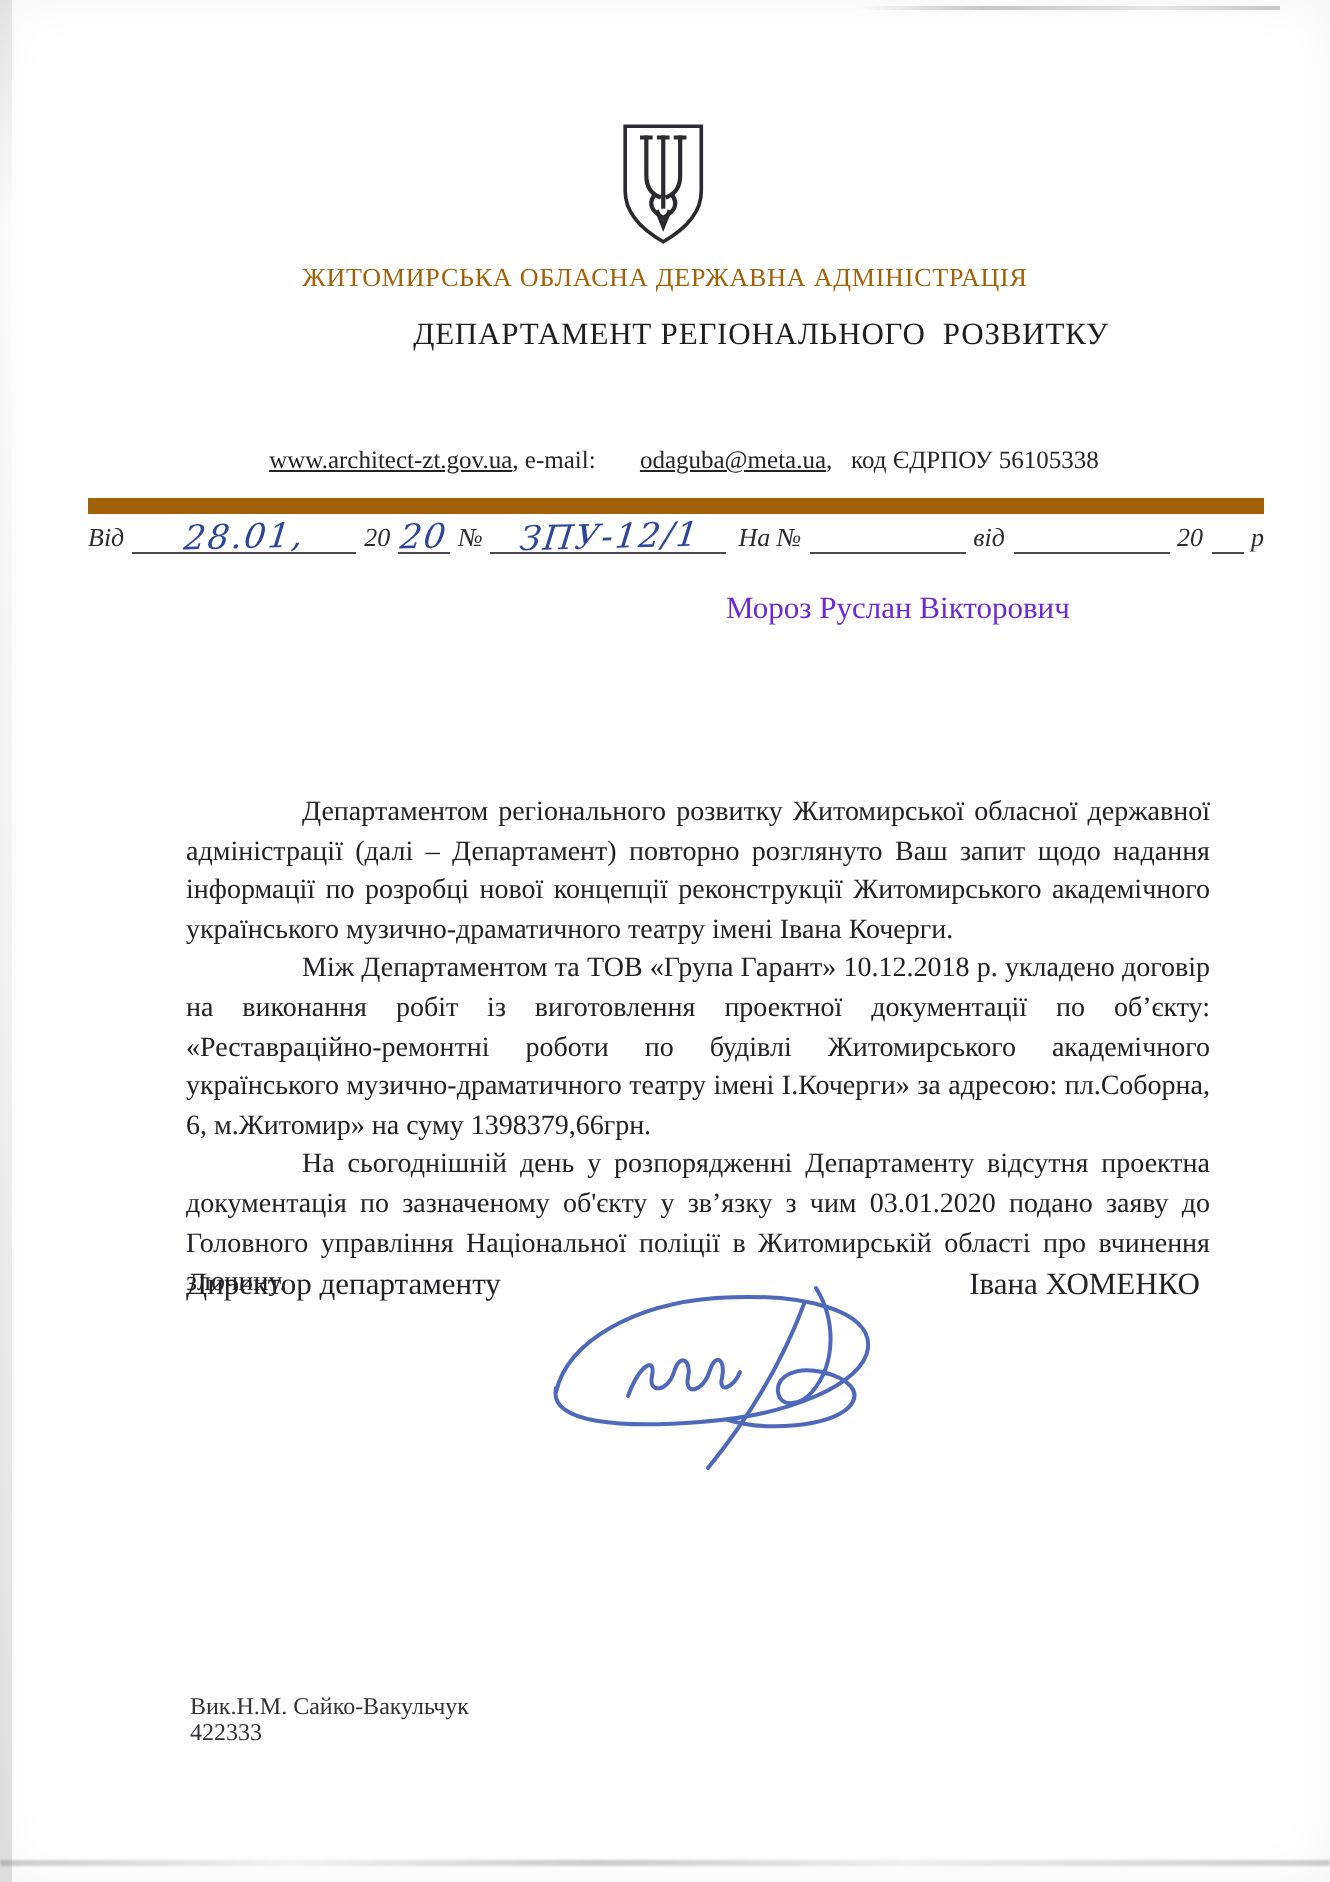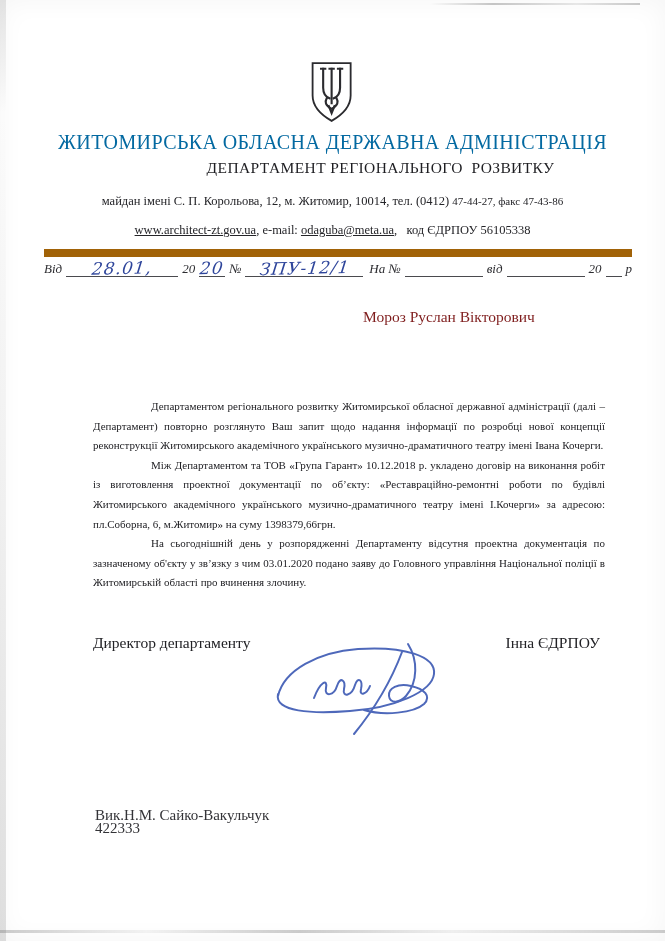--- a/index.html
+++ b/index.html
@@ -19,58 +19,58 @@
     background:linear-gradient(90deg,rgba(140,140,140,.0),rgba(130,130,130,.45) 30%,rgba(150,150,150,.2) 70%,rgba(120,120,120,.4));}
   .artifact-bottom{bottom:8px;left:0;width:665px;height:3px;
     background:linear-gradient(90deg,rgba(110,110,110,.35),rgba(170,170,170,.12) 22%,rgba(120,120,120,.38) 45%,rgba(160,160,160,.15) 68%,rgba(115,115,115,.35));
     filter:blur(.4px);}
   .artifact-left{top:0;left:0;width:6px;height:941px;
     background:linear-gradient(180deg,rgba(120,120,120,.18),rgba(255,255,255,0) 12%,rgba(140,140,140,.1) 55%,rgba(120,120,120,.22) 98%);}
 
   
   .emblem{position:absolute;top:61px;left:50%;transform:translateX(-53%);}
   .org-name{position:absolute;top:131px;left:0;width:100%;text-align:center;
-    font-size:20px;letter-spacing:.4px;color:#0369a1;white-space:pre-wrap;}
+    font-size:13px;letter-spacing:.4px;color:#a16207;white-space:pre-wrap;}
   .dept-name{position:absolute;top:159px;left:0;width:100%;text-align:center;
     font-size:15.5px;letter-spacing:.4px;color:#1e1e22;white-space:pre-wrap;padding-left:48px;}
   .addr-line{position:absolute;top:194px;left:0;width:100%;text-align:center;
     font-size:12.5px;color:#242428;}
   .addr-line .small{font-size:11px;}
   .contact-line{position:absolute;top:223px;left:0;width:100%;text-align:center;
     font-size:12.5px;color:#242428;white-space:pre-wrap;}
-  .contact-line .lnk{text-decoration:underline;}
+  .contact-line .lnk{text-decoration:underline;margin-left:19px;}
 
   
   .refrow{position:absolute;top:249px;left:44px;width:588px;
     border-top:8px solid #a16207;padding-top:4px;
     font-style:italic;font-size:13px;color:#2c2c30;
     display:flex;justify-content:space-between;align-items:flex-end;}
   .refrow .grp{display:flex;align-items:flex-end;gap:4px;white-space:nowrap;}
   .blank{display:inline-block;border-bottom:1px solid #4a4a4e;height:14px;
     text-align:center;vertical-align:bottom;}
   .hand{font-family:"DejaVu Serif",serif;font-style:italic;
     color:#2e459b;font-size:17px;line-height:13px;
     display:inline-block;transform:skewX(-8deg) rotate(-1.5deg);
     letter-spacing:1px;}
 
-  .recipient{position:absolute;top:308px;left:363px;
-    font-size:15.5px;color:#7f1d1d;text-align:center;}
+  .recipient{position:absolute;top:296px;left:363px;
+    font-size:15.5px;color:#6d28d9;text-align:center;}
 
   
   .body-text{position:absolute;top:397px;left:93px;width:512px;
-    font-size:11px;line-height:19.6px;text-align:justify;color:#222226;}
+    font-size:14px;line-height:19.6px;text-align:justify;color:#222226;}
   .body-text p{margin:0;text-indent:58px;}
 
   
   .sigrow{position:absolute;top:634px;left:93px;width:507px;
     display:flex;justify-content:space-between;font-size:15.5px;color:#222226;}
   .signature-svg{position:absolute;top:636px;left:266px;}
 
-  .footer{position:absolute;top:809px;left:95px;
-    font-size:15px;line-height:12.5px;color:#333337;}
+  .footer{position:absolute;top:847px;left:95px;
+    font-size:12px;line-height:12.5px;color:#333337;}
 </style>
 </head>
 <body>
 
 <div class="scan">
 
   <div class="artifact artifact-top"></div>
   <div class="artifact artifact-bottom"></div>
   <div class="artifact artifact-left"></div>
 
@@ -86,21 +86,20 @@
           <path d="M41 11 H47"></path>
         <path d="M25 53 C22 58 23 63 32 68 C41 63 42 58 39 53"></path>
         <path d="M28 64 L32 74 L36 64"></path>
       </g>
     </svg>
   </div>
 
   <div class="org-name">ЖИТОМИРСЬКА ОБЛАСНА ДЕРЖАВНА АДМІНІСТРАЦІЯ</div>
   <div class="dept-name">ДЕПАРТАМЕНТ РЕГІОНАЛЬНОГО  РОЗВИТКУ</div>
 
-  <div class="addr-line"><span>майдан імені С. П. Корольова, 12, м. Житомир, 10014, тел. (0412) </span><span class="small">47-44-27, факс 47-43-86</span></div>
 
   <div class="contact-line"><span class="lnk">www.architect-zt.gov.ua</span><span>, e-mail: </span><span class="lnk">odaguba@meta.ua</span><span>,   код ЄДРПОУ 56105338</span></div>
 
   <div class="refrow">
     <div class="grp">
       <span>Від</span>
       <span class="blank" style="width:112px"><span class="hand">28.01,</span></span>
       <span>20</span>
       <span class="blank" style="width:26px"><span class="hand">20</span></span>
       <span>№</span>
@@ -130,21 +129,21 @@
       <g stroke="#3f5cb5" stroke-width="2" stroke-linecap="round" fill="none" opacity="0.92">
         <path d="M12 60 C18 34 52 16 92 13 C138 10 170 20 168 38 C166 56 128 72 84 75 C46 78 8 76 12 58"></path>
         <path d="M48 62 C54 46 62 42 60 52 C58 61 68 60 71 50 C74 40 80 44 78 53 C76 62 86 60 89 49 C92 40 97 44 95 53 C93 61 101 58 104 50"></path>
         <path d="M142 8 C152 24 152 46 140 60 C134 67 124 68 123 60 C122 52 132 47 145 50 C158 53 166 60 158 68 C148 77 118 80 98 74"></path>
         <path d="M136 16 C124 48 106 76 88 98"></path>
       </g>
     </svg>
   </div>
   <div class="sigrow">
     <span>Директор департаменту</span>
-    <span>Інна ЄДРПОУ</span>
+    <span>Івана ХОМЕНКО</span>
   </div>
 
   <div class="footer">
     <div>Вик.Н.М. Сайко-Вакульчук</div>
     <div>422333</div>
   </div>
 
 </div>
 
 </body></html>

